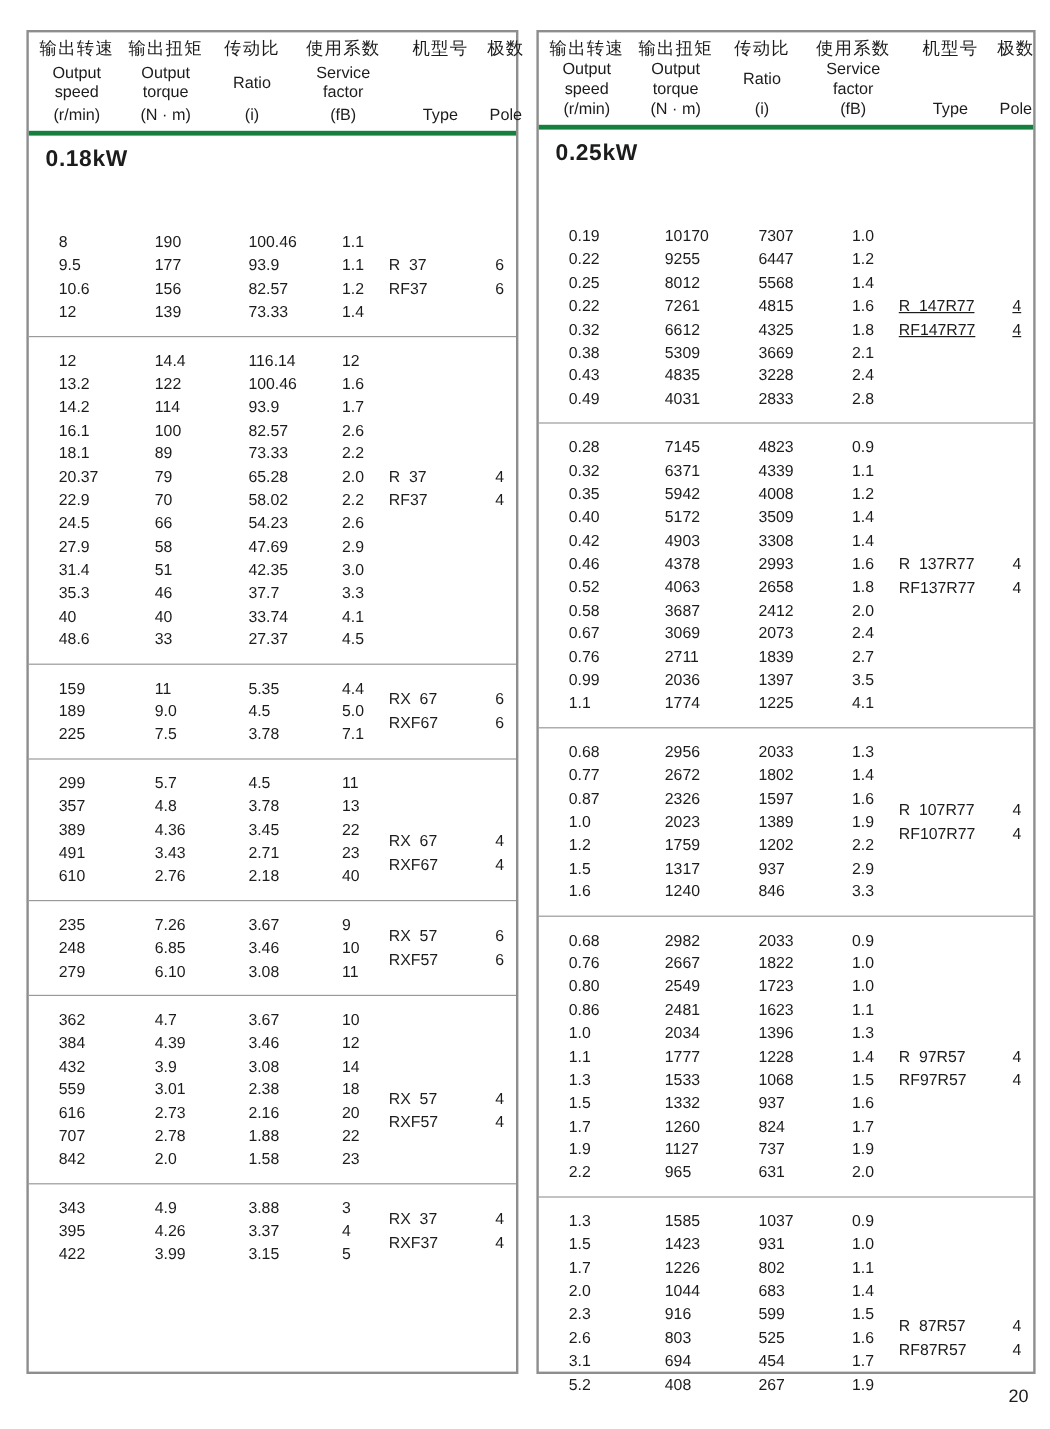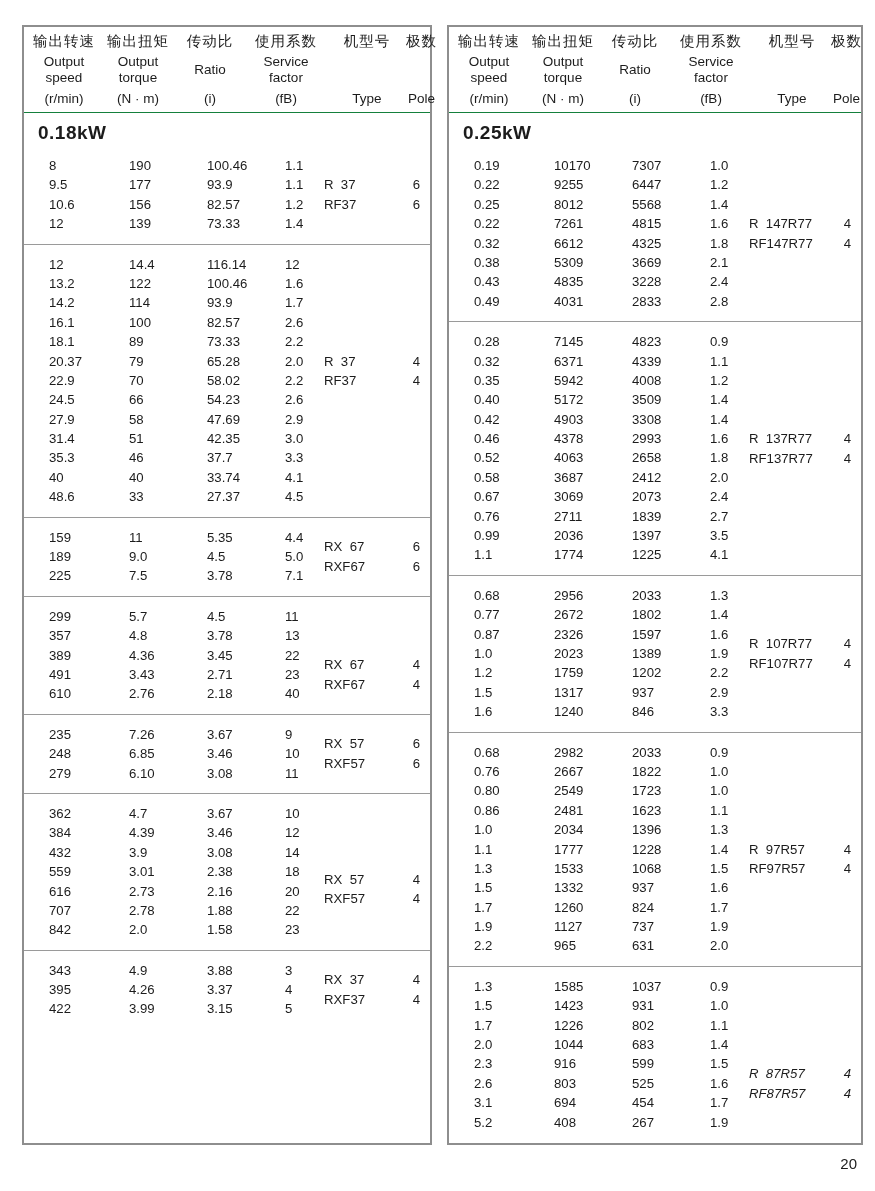--- a/index.html
+++ b/index.html
@@ -18,38 +18,38 @@
     border: 2px solid #8e8e8e;
     background: #fff;
     display: flex;
     flex-direction: column;
   }
   .panel.left  { left: 22px;  width: 410px; }
   .panel.right { left: 447px; width: 416px; }
 
   .hdr {
     height: 86px;
-    border-bottom: 1px solid #15803d;
+    border-bottom: 4px solid #15803d;
     display: grid;
     grid-template-columns: 72px 76px 68px 84px 78px 1fr;
     padding: 6px 4px 5px 4px;
   }
   .hdr-cell {
     display: flex;
     flex-direction: column;
     justify-content: space-between;
     align-items: center;
     text-align: center;
     line-height: 17px;
   }
   .hdr-zh { font-size: 14.5px; letter-spacing: 1px; white-space: nowrap; }
   .hdr-en { font-size: 13.5px; line-height: 16px; }
   .hdr-unit { font-size: 13.5px; white-space: pre; }
 
-  .content { flex: 1; display: flex; flex-direction: column; }
+  .content { flex: 1; display: flex; flex-direction: column; gap: 36px; }
 
   .kw-title {
     font-size: 19px;
     font-weight: bold;
     padding: 9px 0 2px 14px;
     letter-spacing: 0.5px;
   }
 
   .block { position: relative; padding: 10px 0; }
   .sep { border-top: 1px solid #9a9a9a; height: 0; }
@@ -552,21 +552,21 @@
             <span class="cell">4835</span>
             <span class="cell">3228</span>
             <span class="cell">2.4</span>
           </div>
           <div class="row">
             <span class="cell">0.49</span>
             <span class="cell">4031</span>
             <span class="cell">2833</span>
             <span class="cell">2.8</span>
           </div>
-          <div class="typebox" style="top: 68.2px;">
+          <div class="typebox" style="top: 68.2px; text-decoration: underline;">
             <div class="typeline">
               <span class="t">R  147R77</span>
               <span class="p">4</span>
             </div>
             <div class="typeline">
               <span class="t">RF147R77</span>
               <span class="p">4</span>
             </div>
           </div>
         </div>
@@ -832,21 +832,21 @@
             <span class="cell">694</span>
             <span class="cell">454</span>
             <span class="cell">1.7</span>
           </div>
           <div class="row">
             <span class="cell">5.2</span>
             <span class="cell">408</span>
             <span class="cell">267</span>
             <span class="cell">1.9</span>
           </div>
-          <div class="typebox" style="top: 97.3px; font-style: italic;">
+          <div class="typebox" style="top: 97.3px;">
             <div class="typeline">
               <span class="t">R  87R57</span>
               <span class="p">4</span>
             </div>
             <div class="typeline">
               <span class="t">RF87R57</span>
               <span class="p">4</span>
             </div>
           </div>
         </div>

